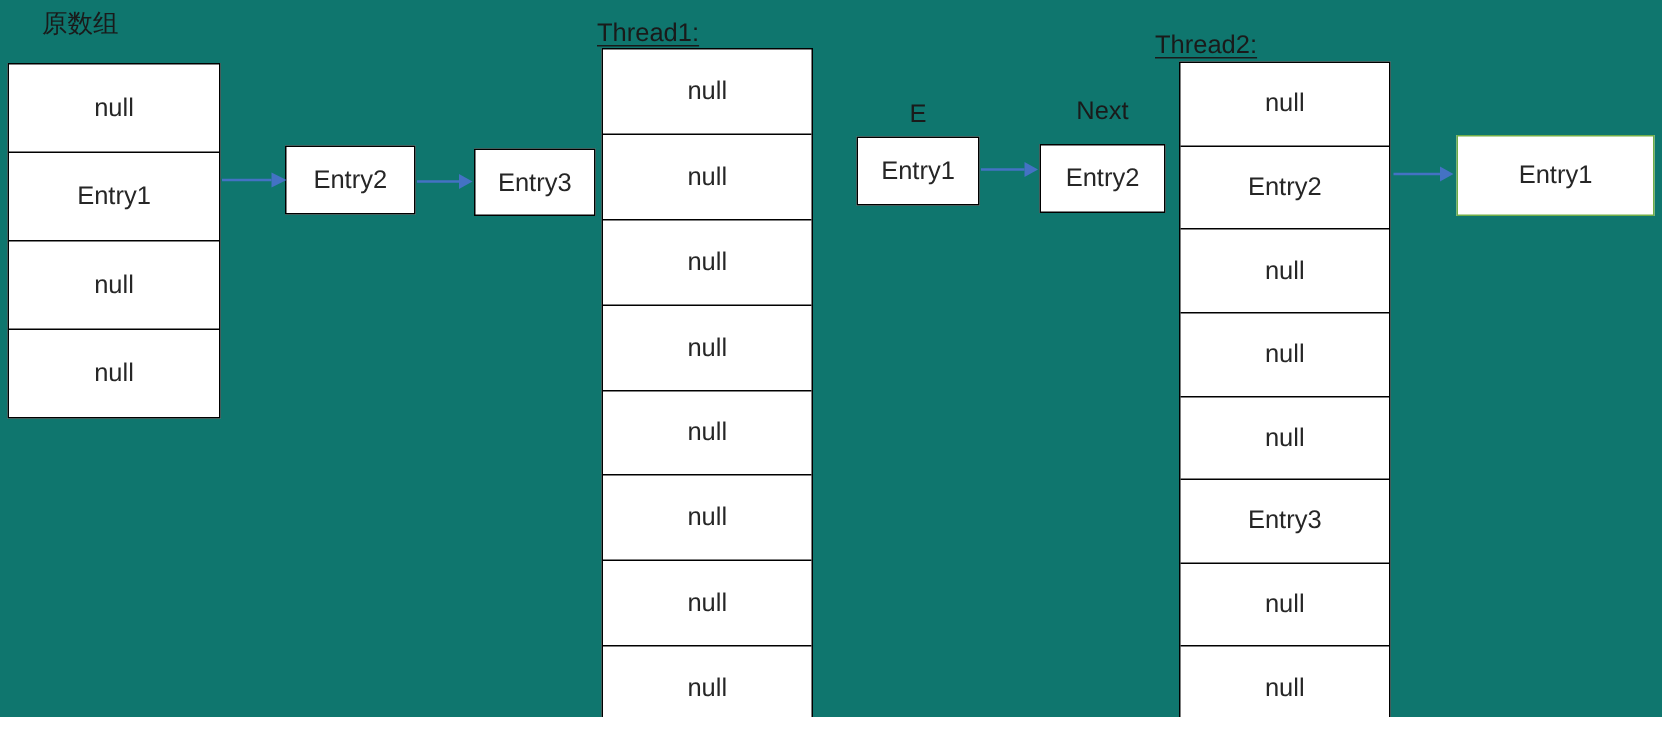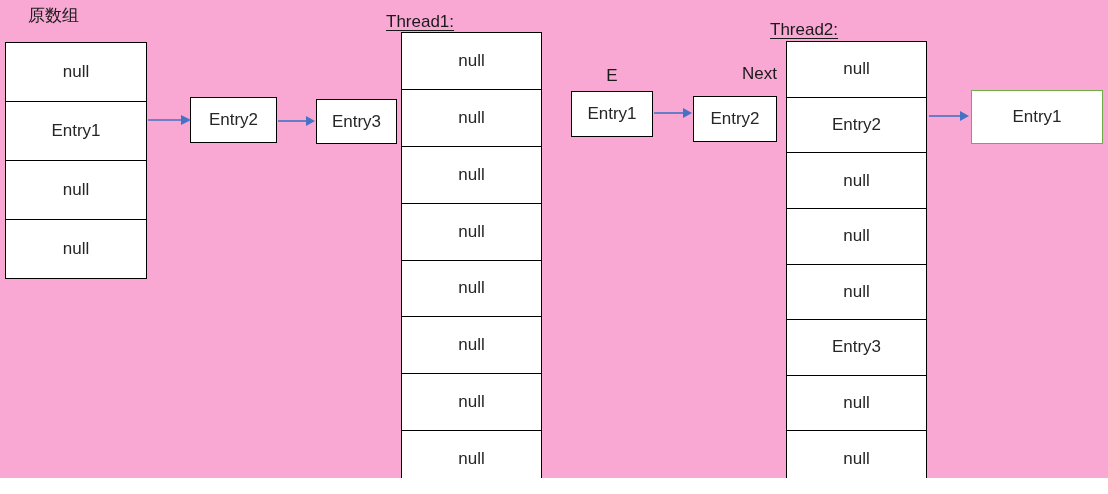--- a/index.html
+++ b/index.html
@@ -4,21 +4,21 @@
 <style>
   html, body {
     margin: 0;
     padding: 0;
     background: #ffffff;
   }
   .stage {
     position: relative;
     width: 1108px;
     height: 478px;
-    background: #f9a8d4;
+    background: #0f766e;
     font-family: "Liberation Sans", "DejaVu Sans", sans-serif;
     color: #262626;
     overflow: hidden;
   }
   .lbl {
     position: absolute;
     font-size: 17px;
     line-height: 20px;
     white-space: nowrap;
     color: #1a1a1a;
@@ -74,36 +74,36 @@
   <div class="arr" style="left:5px; top:42px; width:142px; height:237px;">
     <div class="cell">null</div>
     <div class="cell">Entry1</div>
     <div class="cell">null</div>
     <div class="cell">null</div>
   </div>
 
   <div class="nodebox" style="left:190px; top:97px; width:87px; height:46px;">Entry2</div>
   <div class="nodebox" style="left:316px; top:99px; width:81px; height:45px;">Entry3</div>
 
-  <div class="lbl underlined" style="left:386px; top:12px;">Thread1:</div>
+  <div class="lbl underlined" style="left:398px; top:12px;">Thread1:</div>
   <div class="arr" style="left:401px; top:32px; width:141px; height:456px;">
     <div class="cell">null</div>
     <div class="cell">null</div>
     <div class="cell">null</div>
     <div class="cell">null</div>
     <div class="cell">null</div>
     <div class="cell">null</div>
     <div class="cell">null</div>
     <div class="cell">null</div>
   </div>
 
   <div class="lbl centered" style="left:571px; top:66px; width:82px;">E</div>
   <div class="nodebox" style="left:571px; top:91px; width:82px; height:46px;">Entry1</div>
 
-  <div class="lbl centered" style="left:693px; top:64px; width:84px;text-align:right;">Next</div>
+  <div class="lbl centered" style="left:693px; top:64px; width:84px;">Next</div>
   <div class="nodebox" style="left:693px; top:96px; width:84px; height:46px;">Entry2</div>
 
   <div class="lbl underlined" style="left:770px; top:20px;">Thread2:</div>
   <div class="arr" style="left:786px; top:41px; width:141px; height:446px;">
     <div class="cell">null</div>
     <div class="cell">Entry2</div>
     <div class="cell">null</div>
     <div class="cell">null</div>
     <div class="cell">null</div>
     <div class="cell">Entry3</div>

